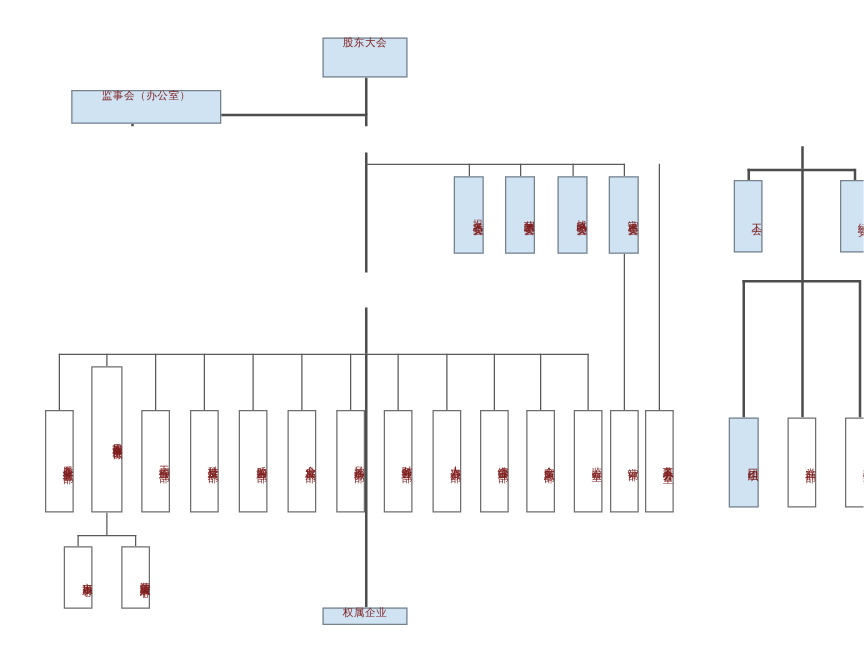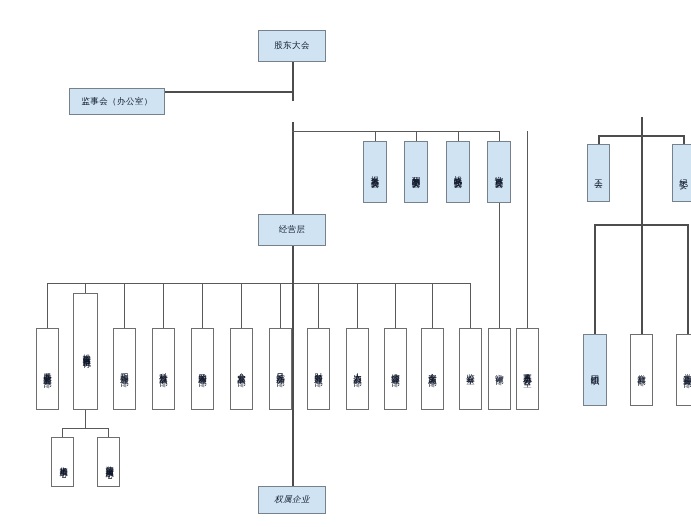--- a/index.html
+++ b/index.html
@@ -13,24 +13,24 @@
     height:527px;
     background:#ffffff;
     overflow:hidden;
   }
   
   .box{
     position:absolute;
     box-sizing:border-box;
     border:1.4px solid #7f7f7f;
     display:flex;
-    align-items:center;
+    align-items:flex-start;
     justify-content:center;
     text-align:center;
-    color:#0f172a;
+    color:#7f1d1d;
     z-index:5;
   }
   .box.fill{
     background:#cfe3f3;
     border-color:#77818c;
   }
   .box.plain{
     background:#ffffff;
     border-color:#6e6e6e;
   }
@@ -118,41 +118,38 @@
   <div class="ln vln thick" style="left:641px;top:135px;height:90px;"></div>
   <div class="ln hln thickh" style="left:594px;top:224px;width:94px;"></div>
   <div class="ln vln thick" style="left:594px;top:224px;height:110px;"></div>
   <div class="ln vln thick" style="left:641px;top:224px;height:110px;"></div>
   <div class="ln vln thick" style="left:687px;top:224px;height:110px;"></div>
 
   <div class="box fill h" style="left:258px;top:30px;width:68px;height:32px;">
     <span class="lbl">股东大会</span>
   </div>
 
-  <div class="box fill h" style="left:57px;top:88px;width:96px;height:27px;margin-left:12px;">
+  <div class="box fill h" style="left:57px;top:72px;width:120px;height:27px;">
     <span class="lbl">监事会（办公室）</span>
   </div>
 
 
   <div class="box fill v" style="left:363px;top:141px;width:24px;height:62px;">
     <span class="lbl">提名委员会</span>
   </div>
   <div class="box fill v" style="left:404px;top:141px;width:24px;height:62px;">
     <span class="lbl">薪酬委员会</span>
   </div>
   <div class="box fill v" style="left:446px;top:141px;width:24px;height:62px;">
     <span class="lbl">战略委员会</span>
   </div>
   <div class="box fill v" style="left:487px;top:141px;width:24px;height:62px;">
     <span class="lbl">审计委员会</span>
   </div>
 
-  <div class="box fill h" style="left:258px;top:214px;width:68px;height:32px;">
-    <span class="lbl">经营层</span>
-  </div>
 
   <div class="box plain v" style="left:36px;top:328px;width:23px;height:82px;">
     <span class="lbl">参股企业监管部</span>
   </div>
   <div class="box plain v narrow" style="left:73px;top:293px;width:25px;height:117px;">
     <span class="lbl">投资运营事业部（试行）</span>
   </div>
   <div class="box plain v" style="left:113px;top:328px;width:23px;height:82px;">
     <span class="lbl">工程管理部</span>
   </div>
@@ -190,21 +187,21 @@
     <span class="lbl">董事会办公室</span>
   </div>
 
   <div class="box plain v narrow" style="left:51px;top:437px;width:23px;height:50px;">
     <span class="lbl">市场投资中心</span>
   </div>
   <div class="box plain v narrow" style="left:97px;top:437px;width:23px;height:50px;">
     <span class="lbl">运营管理与技术中心</span>
   </div>
 
-  <div class="box fill h" style="left:258px;top:486px;width:68px;height:28px;font-style:italic;">
+  <div class="box fill h" style="left:258px;top:486px;width:68px;height:14px;">
     <span class="lbl">权属企业</span>
   </div>
 
   <div class="box fill v" style="left:587px;top:144px;width:23px;height:58px;">
     <span class="lbl">工会</span>
   </div>
   <div class="box fill v" style="left:672px;top:144px;width:23px;height:58px;">
     <span class="lbl">纪委</span>
   </div>
 

